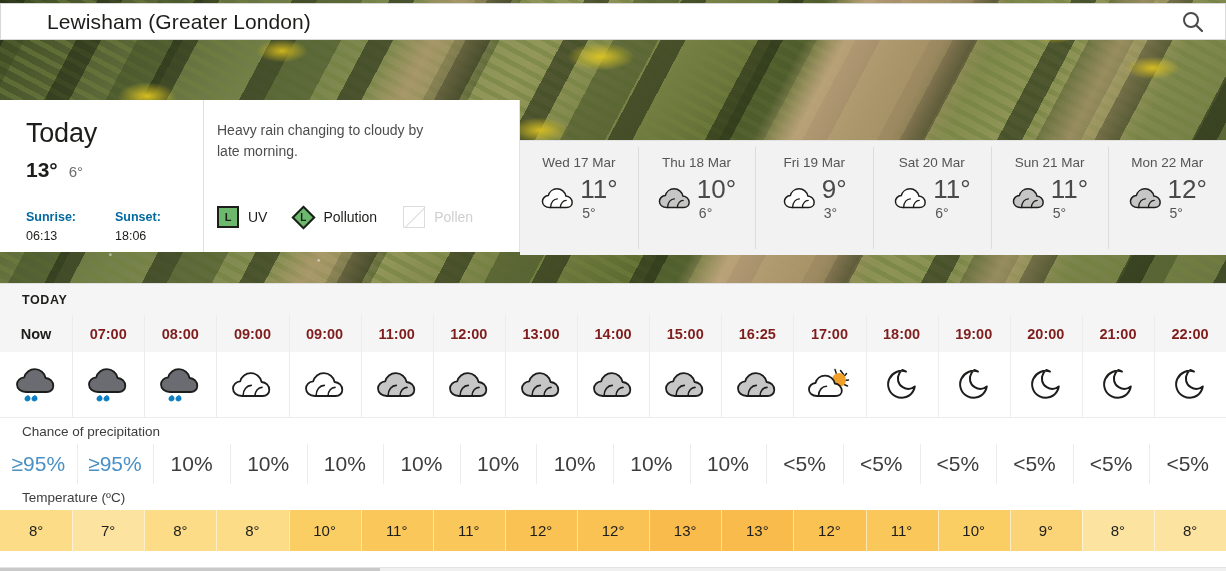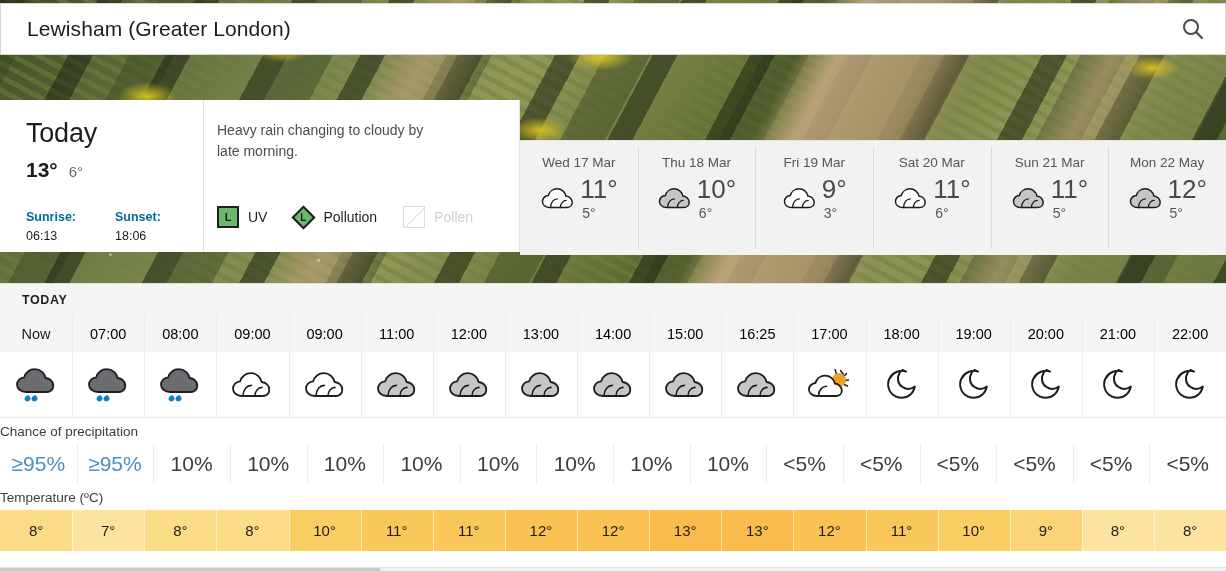--- a/index.html
+++ b/index.html
@@ -50,24 +50,24 @@
     background-image:
       radial-gradient(circle 2px at 18% 88%, rgba(236,240,232,0.9) 0%, rgba(236,240,232,0) 100%),
       radial-gradient(circle 2px at 26% 92%, rgba(236,240,232,0.85) 0%, rgba(236,240,232,0) 100%),
       radial-gradient(circle 2px at 40% 86%, rgba(236,240,232,0.8) 0%, rgba(236,240,232,0) 100%),
       radial-gradient(circle 2px at 9% 90%, rgba(236,240,232,0.8) 0%, rgba(236,240,232,0) 100%);
   }
 
   
   .searchbar {
     position: absolute; top: 3px; left: 0;
-    width: 1226px; height: 52px;
+    width: 1226px; height: 37px;
     background: #ffffff;
     border: 1px solid #d8d8d8;
-    display: flex; align-items: center;
+    display: flex; align-items: center; padding-left: 20px;
   }
   .search-input {
     flex: 1 1 auto;
     border: none; outline: none; background: transparent;
     font-family: "Liberation Sans", sans-serif;
     font-size: 21px; color: #1d1d1b;
     padding-left: 26px; letter-spacing: 0.1px;
   }
   .search-btn {
     width: 64px; height: 50px;
@@ -167,29 +167,29 @@
     flex: 1 1 0; position: relative;
     display: flex; flex-direction: column; align-items: center;
   }
   .col + .col::before {
     content: ""; position: absolute; left: 0; top: 0; bottom: 0;
     width: 1px; background: #ececec;
   }
 
   .times-row { background: #f5f5f5; height: 37px; }
   .times-row .col { justify-content: center; }
-  .time-lbl { font-size: 14.5px; color: #000000; }
-  .time-lbl.now { font-weight: 400; color: #1d1d1b; }
+  .time-lbl { font-size: 14.5px; color: #7f1d1d; font-weight: bold; }
+  .time-lbl.now { font-weight: 700; color: #1d1d1b; }
 
   .icons-row { height: 66px; border-bottom: 1px solid #ececec; }
   .icons-row .col { justify-content: center; }
 
   .precip-title, .temp-title {
     font-size: 13.5px; color: #3d3d3d;
-    height: 26px; display: flex; align-items: center;
+    padding-left: 22px; height: 26px; display: flex; align-items: center;
   }
   .precip-row { height: 40px; }
   .precip-row .col { justify-content: center; }
   .precip-val { font-size: 21px; color: #3d3d3d; }
   .precip-val.rain { color: #4a90c4; }
 
   .temp-row { height: 41px; }
   .temp-cell {
     flex: 1 1 0; height: 41px;
     display: flex; align-items: center; justify-content: center;
@@ -331,21 +331,21 @@
             <path d="M13 31 C13 24.5 17 20.4 21.3 20.4" fill="none" stroke="#1d1d1b" stroke-width="1.6" stroke-linecap="round"></path>
             <path d="M25 31 C25 25.6 28.5 22.4 32 22.4" fill="none" stroke="#1d1d1b" stroke-width="1.6" stroke-linecap="round"></path>
           </svg>
           <div class="day-temps">
             <span class="day-max">11°</span>
             <span class="day-min">5°</span>
           </div>
         </div>
       </div>
       <div class="day-card">
-        <div class="day-name">Mon 22 May</div>
+        <div class="day-name">Mon 22 Mar</div>
         <div class="day-body">
           <svg width="36" height="33" viewBox="0 0 44 40">
             <path d="M12 31 C6.5 31 3 27.6 3 23.6 C3 19.8 6.2 16.6 10.2 16.4 C11.4 11.6 15.7 8.2 20.8 8.2 C26.2 8.2 30.7 12 31.6 17 C35.9 17.3 39.3 20.7 39.3 24.9 C39.3 28.3 36.6 31 32.6 31 Z" fill="#c6c6c6" stroke="#1d1d1b" stroke-width="1.8" stroke-linejoin="round"></path>
             <path d="M13 31 C13 24.5 17 20.4 21.3 20.4" fill="none" stroke="#1d1d1b" stroke-width="1.6" stroke-linecap="round"></path>
             <path d="M25 31 C25 25.6 28.5 22.4 32 22.4" fill="none" stroke="#1d1d1b" stroke-width="1.6" stroke-linecap="round"></path>
           </svg>
           <div class="day-temps">
             <span class="day-max">12°</span>
             <span class="day-min">5°</span>
           </div>

